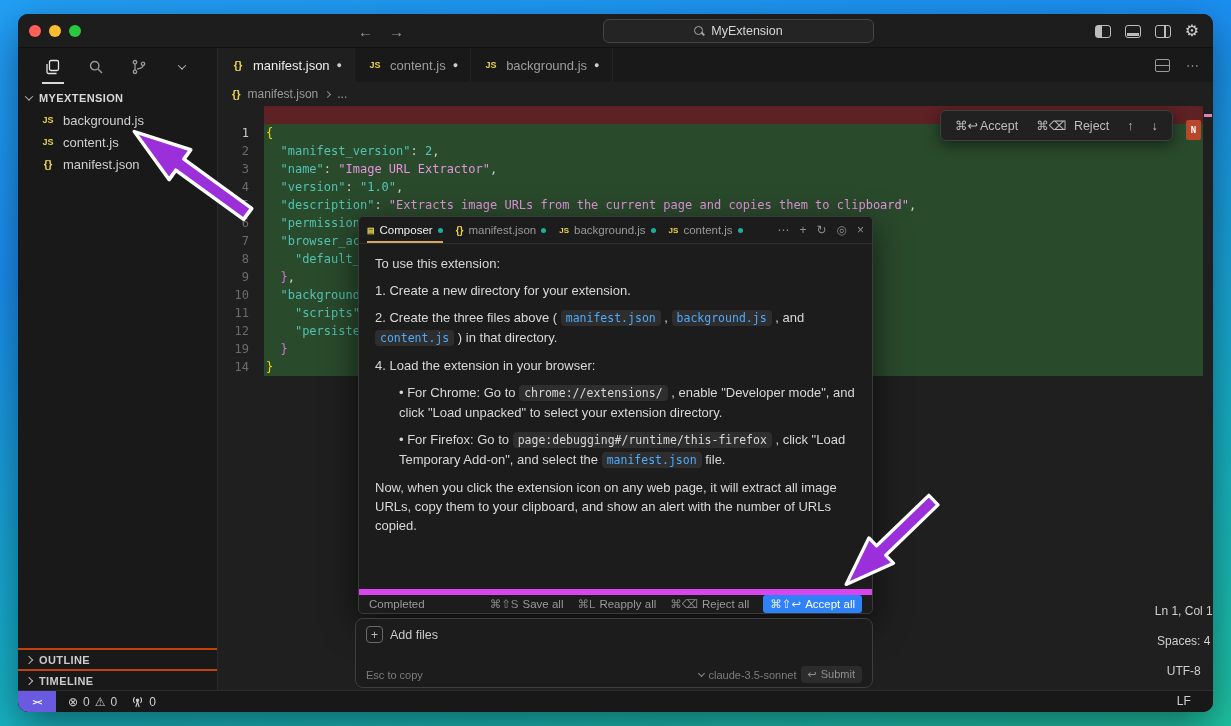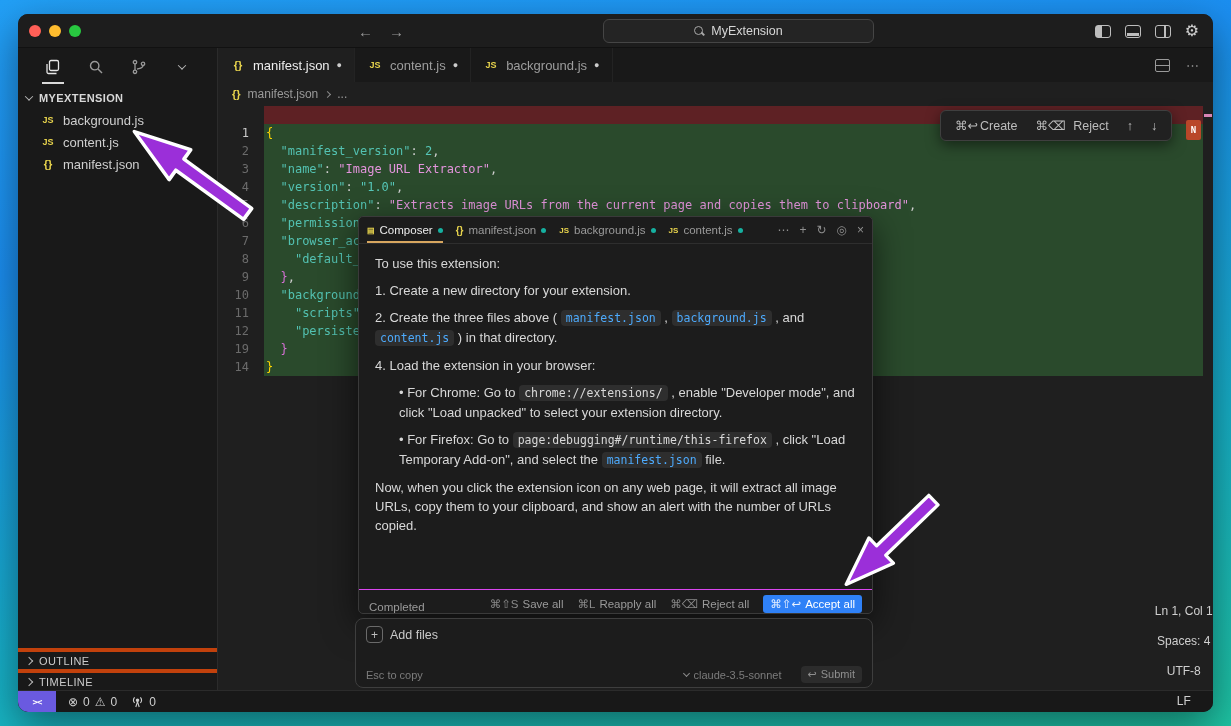--- a/index.html
+++ b/index.html
@@ -38,21 +38,21 @@
   .act-ic.active { color:#e6e6e6; }
   .act-ic.active::after { content:""; position:absolute; left:4px; right:4px; bottom:-2px; height:2px; background:#d9d9d9; }
   .chev { display:inline-block; width:6px; height:6px; border-right:1.5px solid #b8b8b8; border-bottom:1.5px solid #b8b8b8; }
   .chev.down { transform:rotate(45deg) translate(-1px,-1px); }
   .chev.right { transform:rotate(-45deg); }
   .expl-header { display:flex; align-items:center; gap:7px; padding:6px 8px 5px 8px; font-size:11px; font-weight:bold; letter-spacing:.4px; color:#d8d8d8; }
   .file-row { display:flex; align-items:center; gap:7px; height:22px; padding-left:22px; color:#cfcfcf; font-size:13px; cursor:default; }
   .ficon { width:16px; text-align:center; font-weight:bold; color:#e8d44d; font-size:9px; font-family:"Liberation Sans",sans-serif; }
   .ficon.json-icon { font-size:11px; }
   .side-spacer { flex:1; }
-  .side-sec { display:flex; align-items:center; gap:7px; height:21px; padding:0 8px; font-size:11px; font-weight:normal; letter-spacing:.4px; color:#cccccc; border-top:4px solid #c2410c; }
+  .side-sec { display:flex; align-items:center; gap:7px; height:21px; padding:0 8px; font-size:11px; font-weight:bold; letter-spacing:.4px; color:#cccccc; border-top:2px solid #c2410c; }
   
   .editor { flex:1; background:#1f1f1f; display:flex; flex-direction:column; position:relative; }
   .tabbar { height:34px; background:#191919; display:flex; align-items:stretch; }
   .tab { display:flex; align-items:center; gap:7px; padding:0 12px; font-size:13px; color:#9d9d9d; background:#191919; border-right:1px solid #232323; }
   .tab.active { background:#1f1f1f; color:#ededed; }
   .tab .dot { font-size:9px; color:#cdcdcd; }
   .tab-actions { margin-left:auto; display:flex; align-items:center; gap:16px; padding-right:14px; color:#9a9a9a; }
   .splitbox { width:15px; height:13px; border:1.4px solid #9a9a9a; border-radius:2px; position:relative; }
   .splitbox::after { content:""; position:absolute; left:0; right:0; top:5px; height:1.4px; background:#9a9a9a; }
   .breadcrumb { height:24px; display:flex; align-items:center; gap:7px; padding-left:14px; color:#9a9a9a; font-size:12px; background:#1f1f1f; }
@@ -81,33 +81,33 @@
   .comp-tab.active::after { content:""; position:absolute; left:0; right:0; bottom:0; height:2px; background:var(--tab_underline); }
   .comp-tab .tdot { width:5px; height:5px; border-radius:50%; background:var(--teal_dot); }
   .comp-tab .cficon { font-weight:bold; color:#e8d44d; font-size:8px; }
   .comp-tab .cficon.json-icon { font-size:10px; }
   .comp-actions { margin-left:auto; display:flex; align-items:center; gap:10px; color:#8f8f8f; font-size:12px; }
   .comp-body { flex:1; padding:10px 16px 4px 16px; font-size:13px; line-height:19px; color:#d8d8d8; overflow:hidden; }
   .comp-body p { margin-bottom:8px; }
   .comp-body p.li { padding-left:24px; }
   .ccode { font-family:"DejaVu Sans Mono",monospace; font-size:11.5px; background:#2e2e2e; border-radius:4px; padding:1px 5px; color:#d8d8d8; }
   .ccode.link { color:var(--file_link); }
-  .comp-foot { height:24px; border-top:1px solid #d946ef; display:flex; align-items:flex-end; padding:0 10px; font-size:11.5px; color:#9a9a9a; }
+  .comp-foot { height:24px; border-top:6px solid #d946ef; display:flex; align-items:center; padding:0 10px; font-size:11.5px; color:#9a9a9a; }
   .foot-actions { margin-left:auto; display:flex; align-items:center; gap:14px; }
   .fact { display:flex; gap:4px; align-items:center; cursor:pointer; }
   .fact .keys { color:#8a8a8a; }
   .fact.primary { background:var(--accent_blue); color:#fff; border-radius:3px; padding:2px 7px; }
   .fact.primary .keys { color:#e8f1ff; }
   
   .comp-input { position:absolute; left:337px; top:604px; width:518px; height:70px; background:#1c1c1c; border:1px solid #3e3e3e; border-radius:8px; z-index:10; padding:7px 10px 4px 10px; display:flex; flex-direction:column; }
   .addfiles { display:flex; align-items:center; gap:7px; color:#c9c9c9; font-size:12.5px; }
   .plusbox { width:17px; height:17px; border:1px solid #6a6a6a; border-radius:4px; display:flex; align-items:center; justify-content:center; color:#bdbdbd; font-size:12px; }
   .ci-placeholder { margin-top:5px; color:#8a8a8a; font-size:13px; }
   .ci-bottom { margin-top:auto; display:flex; align-items:center; font-size:11px; color:#7c7c7c; }
-  .ci-right { margin-left:auto; display:flex; align-items:center; gap:19px; }
+  .ci-right { margin-left:auto; display:flex; align-items:center; gap:4px; }
   .submit-chip { background:#2c2c2c; border-radius:4px; padding:2px 7px; color:#8f8f8f; display:flex; gap:4px; }
   .model-sel { display:flex; align-items:center; gap:4px; }
   .chev-xs { width:5px; height:5px; border-right:1.2px solid #8a8a8a; border-bottom:1.2px solid #8a8a8a; transform:rotate(45deg); margin-top:-2px; }
   
   .statusbar { position:absolute; left:0; right:0; bottom:0; height:22px; background:#181818; border-top:1px solid #2b2b2b; display:flex; align-items:center; font-size:12px; color:#cfcfcf; }
   .remote-chip { width:38px; height:100%; background:var(--remote_purple); color:#fff; display:flex; align-items:center; justify-content:center; font:bold 9px "DejaVu Sans Mono",monospace; letter-spacing:-1px; }
   .sb-left { display:flex; align-items:center; gap:14px; padding-left:12px; }
   .sb-grp { display:flex; align-items:center; gap:5px; }
   .sb-right { margin-left:auto; display:flex; align-items:center; gap:16px; padding-right:0;flex-direction:column; }
   
@@ -257,21 +257,21 @@
             <span class="mk-pink"></span>
           </div>
         <div class="mini-mark">N</div>
       </div>
     </div>
   </div>
 
   <div class="diff-toolbar">
     <span class="grp">
       <span>⌘↩</span>
-        <span>Create</span>
+        <span>Accept</span>
     </span>
     <span class="grp">
       <span>⌘⌫</span>&nbsp;<span>Reject</span>
     </span>
     <span>↑</span>
     <span>↓</span>
   </div>
 
   <div class="composer">
     <div class="comp-head">

